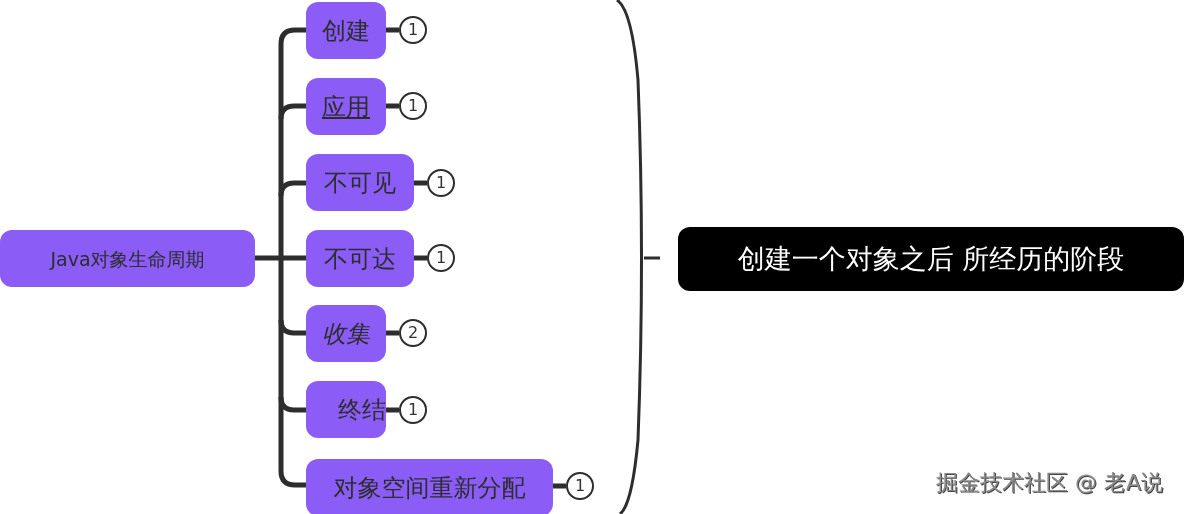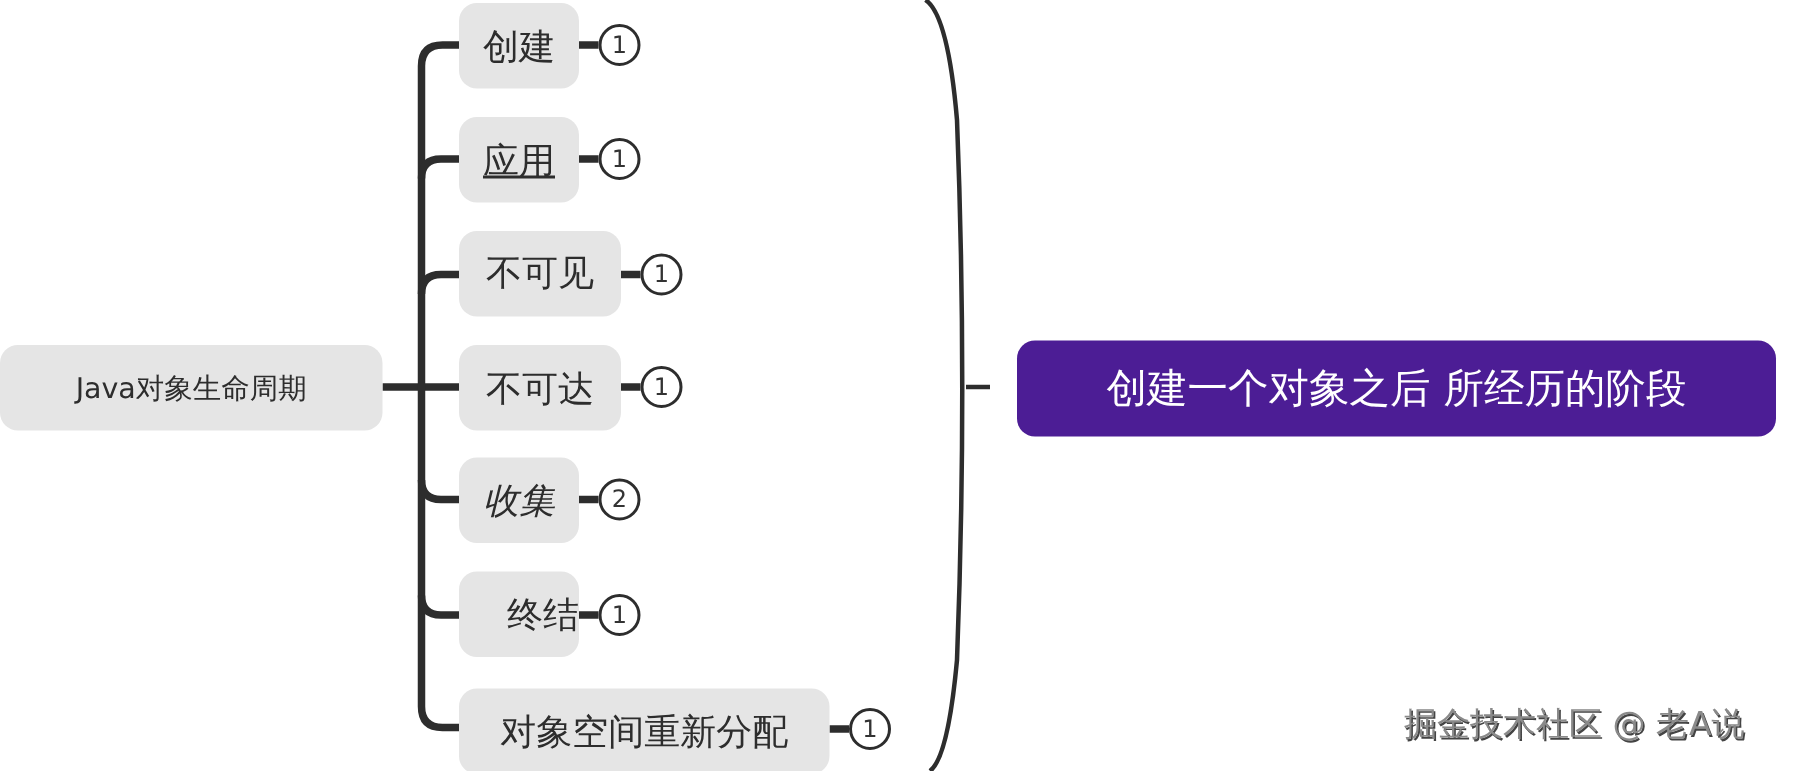--- a/index.html
+++ b/index.html
@@ -1,27 +1,27 @@
 <!DOCTYPE html>
 <html><head>
 <meta charset="utf-8">
 <style>
   html, body { margin:0; padding:0; background:#ffffff; }
   body { width:1204px; height:514px; position:relative; overflow:hidden;
          font-family:"DejaVu Sans", sans-serif; color:#2b2b2b; }
   svg.lines { position:absolute; left:0; top:0; }
-  .node { position:absolute; background:#e5e5e5; border-radius:12px;
+  .node { position:absolute; background:#8b5cf6; border-radius:12px;
           font-size:24px; line-height:24px; color:#2d2d2d; display:flex;
           align-items:center; justify-content:center; white-space:nowrap; }
   .root { left:0; top:230px; width:255px; height:57px; font-size:19px; }
   .badge { position:absolute; width:28px; height:28px; border:2px solid #2d2d2d;
            border-radius:50%; background:#fff; box-sizing:border-box;
            font-size:16px; line-height:24px; text-align:center; color:#333; }
   .summary { position:absolute; left:678px; top:227px; width:506px; height:64px;
-             background:#4c1d95; border-radius:12px; color:#fff; font-size:27px;
+             background:#000000; border-radius:12px; color:#fff; font-size:27px;
              display:flex; align-items:center; justify-content:center; white-space:nowrap; }
   .watermark { position:absolute; left:936px; top:468px; font-size:22px; color:#8a8a8a;
                text-shadow:1px 1px 0 #444, -1px -1px 0 #fff; white-space:nowrap;text-align:right; }
 </style>
 </head>
 <body>
 
 <svg class="lines" width="1204" height="514">
 
   <line x1="255" y1="258" x2="306" y2="258" stroke="#2d2d2d" stroke-width="5"></line>
@@ -51,21 +51,21 @@
 <div class="node" style="left:306px;top:2px;width:80px;height:57px;">
   <span>创建</span>
   </div>
 <div class="badge" style="left:399px;top:16px;">1</div>
 
 <div class="node" style="left:306px;top:78px;width:80px;height:57px;text-decoration:underline;">
   <span>应用</span>
   </div>
 <div class="badge" style="left:399px;top:92px;">1</div>
 
-<div class="node" style="left:306px;top:154px;width:108px;height:57px;font-family:Liberation Serif, serif;">
+<div class="node" style="left:306px;top:154px;width:108px;height:57px;">
   <span>不可见</span>
   </div>
 <div class="badge" style="left:427px;top:169px;">1</div>
 
 <div class="node" style="left:306px;top:230px;width:108px;height:57px;">
   <span>不可达</span>
   </div>
 <div class="badge" style="left:427px;top:244px;">1</div>
 
 <div class="node" style="left:306px;top:305px;width:80px;height:57px;font-style:italic;">

